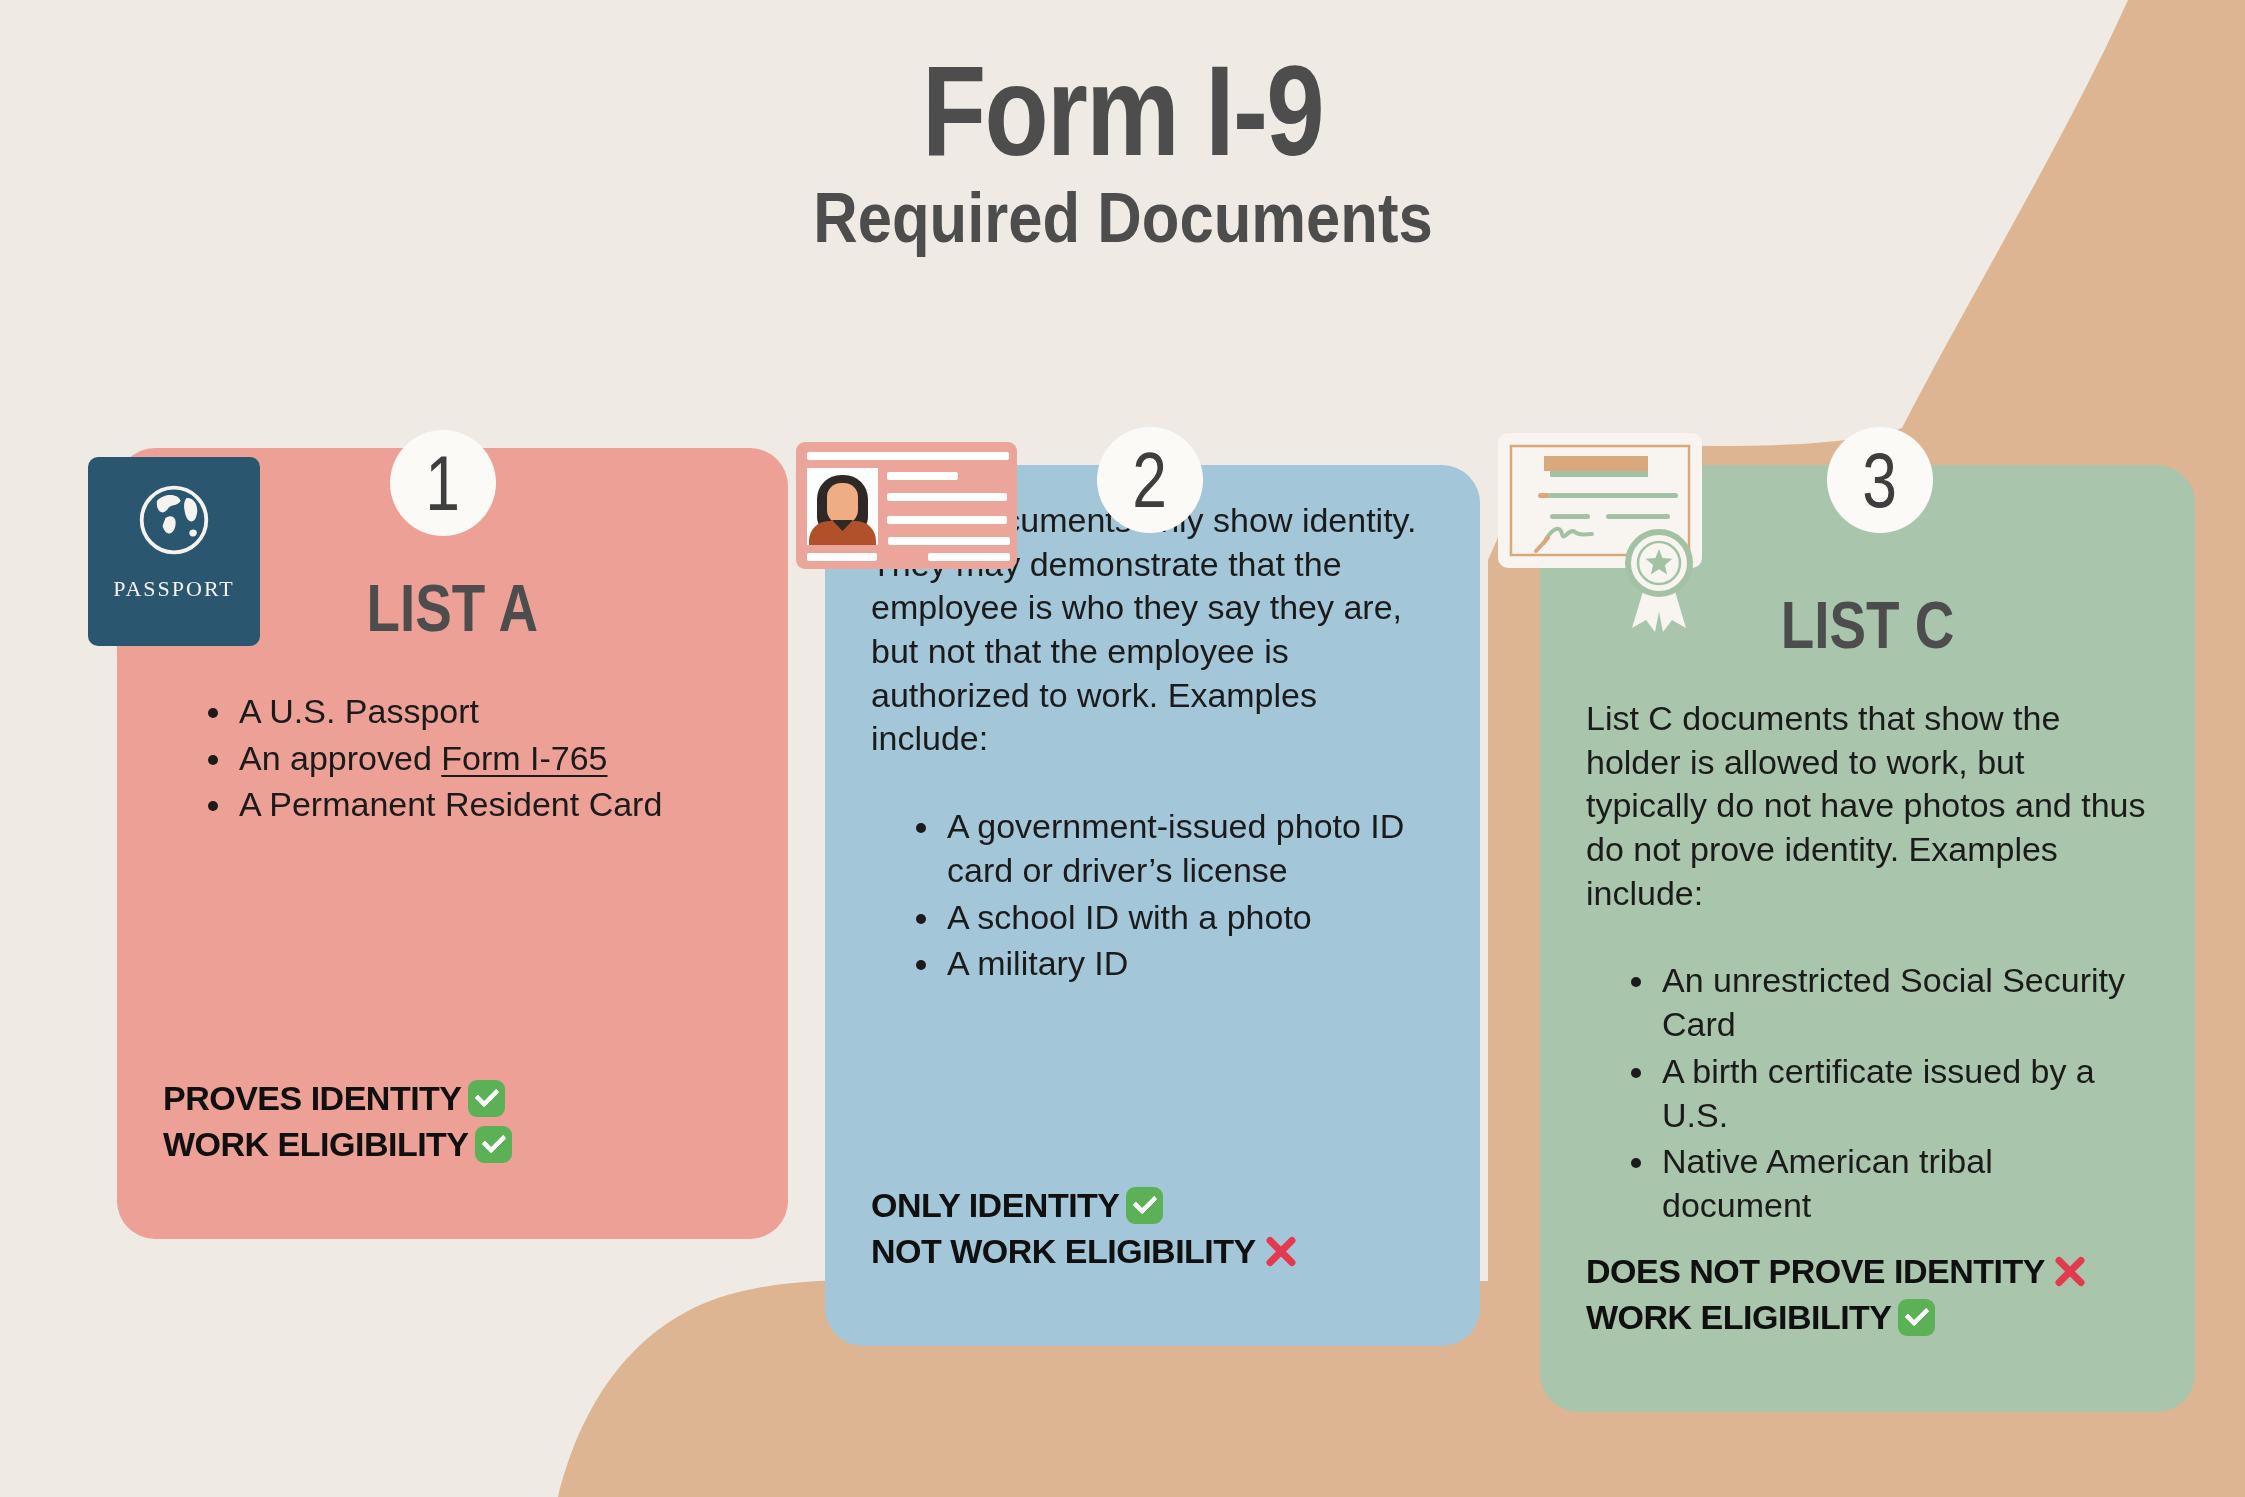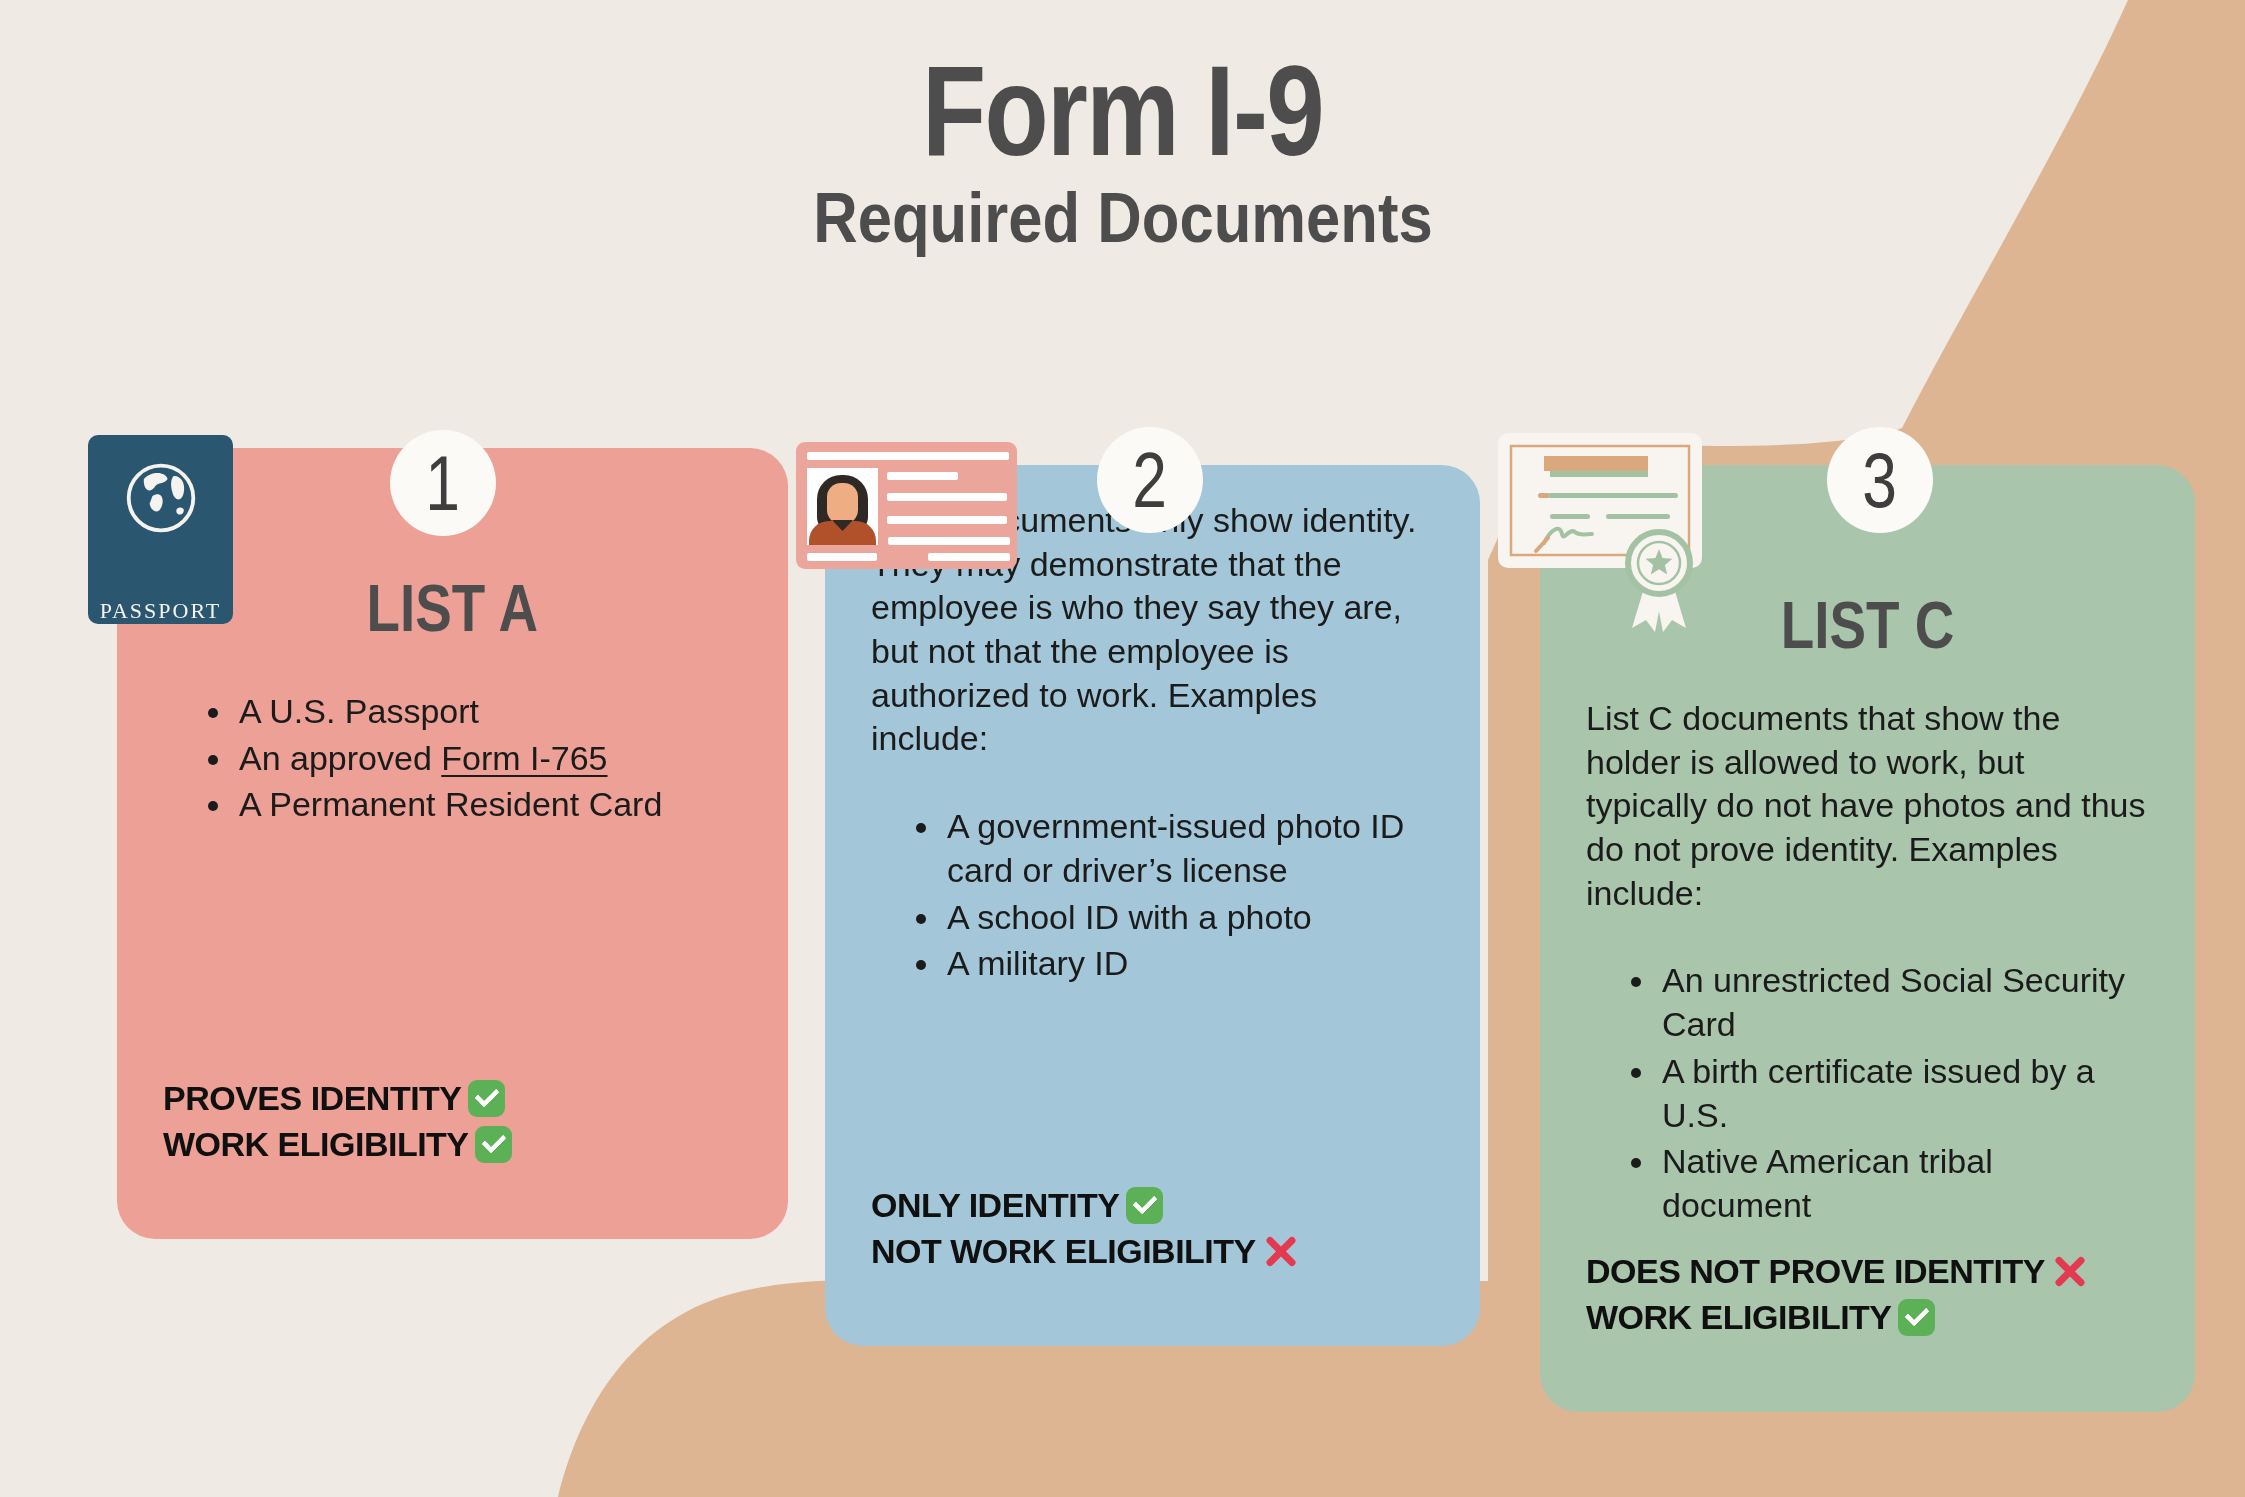--- a/index.html
+++ b/index.html
@@ -44,22 +44,22 @@
   .cross-icon::before{transform:rotate(45deg);}
   .cross-icon::after{transform:rotate(-45deg);}
 
   
   .num-circle{position:absolute;width:106px;height:106px;border-radius:50%;background:var(--circle);
      display:flex;align-items:center;justify-content:center;color:#3E3E3E;}
   .num-circle span{font-size:78px;font-weight:400;display:inline-block;transform:scaleX(0.8);}
   #num1{left:390px;top:430px;} #num2{left:1097px;top:427px;} #num3{left:1827px;top:427px;}
 
   
-  .passport{position:absolute;left:88px;top:435px;width:145px;height:189px;background:var(--navy);
-     border-radius:10px;display:flex;flex-direction:column;align-items:center;justify-content:space-between;}
+  .passport{position:absolute;left:88px;top:457px;width:172px;height:189px;background:var(--navy);
+     border-radius:10px;display:flex;flex-direction:column;align-items:center;}
   .passport svg{margin-top:25px;}
   .passport-label{color:#F5F3EF;font-family:"Liberation Serif",serif;font-size:22px;letter-spacing:2px;margin-top:18px;}
 
   
   .idcard{position:absolute;left:796px;top:442px;width:221px;height:127px;background:var(--idcard);border-radius:9px;}
   .idcard .bar{position:absolute;background:#fff;border-radius:2px;height:8px;}
   .id-topbar{left:11px;top:10px;width:202px;}
   .id-line1{left:91px;top:30px;width:71px;}
   .id-line2{left:91px;top:51px;width:120px;}
   .id-line3{left:91px;top:74px;width:120px;}

